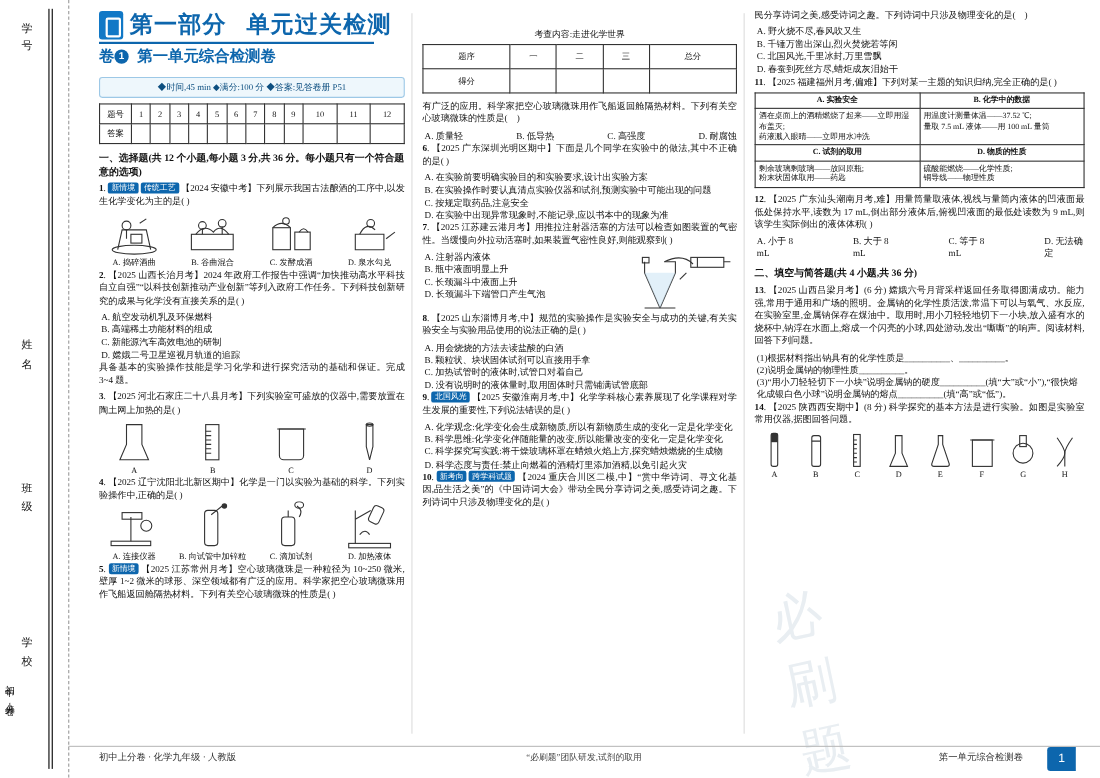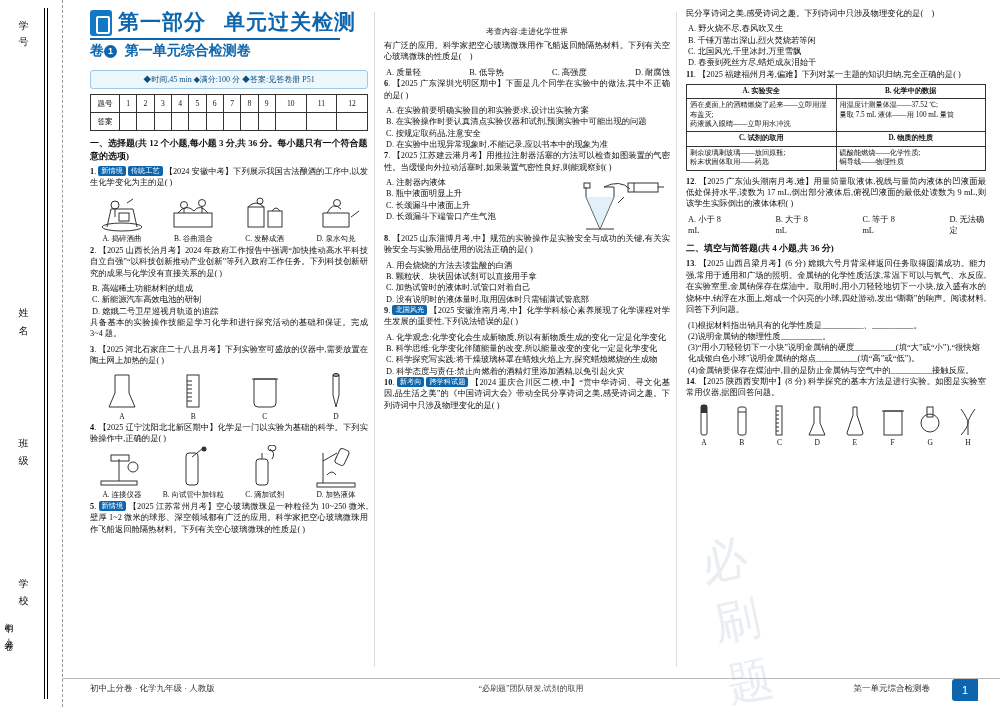--- a/index.html
+++ b/index.html
@@ -252,20 +252,21 @@
             </div>
           <div class="figlabel">D. 泉水勾兑</div>
         </div>
       </div>
 
       <div class="q">
         <span class="qn">2</span>.
         <span>【2025 山西长治月考】2024 年政府工作报告中强调“加快推动高水平科技自立自强”“以科技创新推动产业创新”等列入政府工作任务。下列科技创新研究的成果与化学没有直接关系的是(    )</span>
       </div>
       <div class="opts">
+        <div class="opt">A. 航空发动机乳及环保燃料</div>
         <div class="opt">B. 高端稀土功能材料的组成</div>
         <div class="opt">C. 新能源汽车高效电池的研制</div>
         <div class="opt">D. 嫦娥二号卫星巡视月轨道的追踪</div>
       </div>
       <div class="q">具备基本的实验操作技能是学习化学和进行探究活动的基础和保证。完成 3~4 题。</div>
 
       <div class="q">
         <span class="qn">3</span>.
         <span>【2025 河北石家庄二十八县月考】下列实验室可盛放的仪器中,需要放置在陶土网上加热的是(    )</span>
       </div>
@@ -362,20 +363,38 @@
         <span class="qn">5</span>.
         <span class="tag">新情境</span><span>【2025 江苏常州月考】空心玻璃微珠是一种粒径为 10~250 微米,壁厚 1~2 微米的球形、深空领域都有广泛的应用。科学家把空心玻璃微珠用作飞船返回舱隔热材料。下列有关空心玻璃微珠的性质是(    )</span>
       </div>
 
     </div>
 
     <div class="col col2">
 
       <div style="height:18px"></div>
       <div class="center" style="font-size:8px;margin-bottom:3px;">考查内容:走进化学世界</div>
+      <table class="grid" style="margin-bottom:6px;">
+        <tbody>
+            <tr>
+          <td style="height:17px">题序</td>
+          <td>一</td>
+          <td>二</td>
+          <td>三</td>
+          <td>总分</td>
+        </tr>
+        <tr>
+          <td style="height:17px">得分</td>
+          <td></td>
+          <td></td>
+          <td></td>
+          <td></td>
+        </tr>
+      </tbody>
+        </table>
 
       <div class="q">有广泛的应用。科学家把空心玻璃微珠用作飞船返回舱隔热材料。下列有关空心玻璃微珠的性质是(&nbsp;&nbsp;&nbsp;&nbsp;)</div>
       <div class="opts">
         <div class="opt" style="display:flex;justify-content:space-between;align-items:flex-end;">
           <span>A. 质量轻</span>
           <span>B. 低导热</span>
           <span>C. 高强度</span>
           <span>D. 耐腐蚀</span>
         </div>
       </div>
@@ -502,21 +521,20 @@
       <div class="sec">二、填空与简答题(共 4 小题,共 36 分)</div>
 
       <div class="q">
         <span class="qn">13</span>.
         <span>【2025 山西吕梁月考】(6 分) 嫦娥六号月背采样返回任务取得圆满成功。能力强,常用于通用和广场的照明。金属钠的化学性质活泼,常温下可以与氧气、水反应,在实验室里,金属钠保存在煤油中。取用时,用小刀轻轻地切下一小块,放入盛有水的烧杯中,钠浮在水面上,熔成一个闪亮的小球,四处游动,发出“嘶嘶”的响声。阅读材料,回答下列问题。</span>
       </div>
       <div class="opts">
         <div class="opt">(1)根据材料指出钠具有的化学性质是__________、__________。</div>
         <div class="opt">(2)说明金属钠的物理性质__________。</div>
         <div class="opt">(3)“用小刀轻轻切下一小块”说明金属钠的硬度__________(填“大”或“小”),“很快熔化成银白色小球”说明金属钠的熔点__________(填“高”或“低”)。</div>
-        <div class="opt">(4)金属钠要保存在煤油中,目的是防止金属钠与空气中的__________接触反应。</div>
       </div>
 
       <div class="q">
         <span class="qn">14</span>.
         <span>【2025 陕西西安期中】(8 分) 科学探究的基本方法是进行实验。如图是实验室常用仪器,据图回答问题。</span>
       </div>
       <div class="figrow5">
         <div class="fig5">
           <div class="figbox">
               <svg width="24" height="34" viewBox="0 0 24 34">

